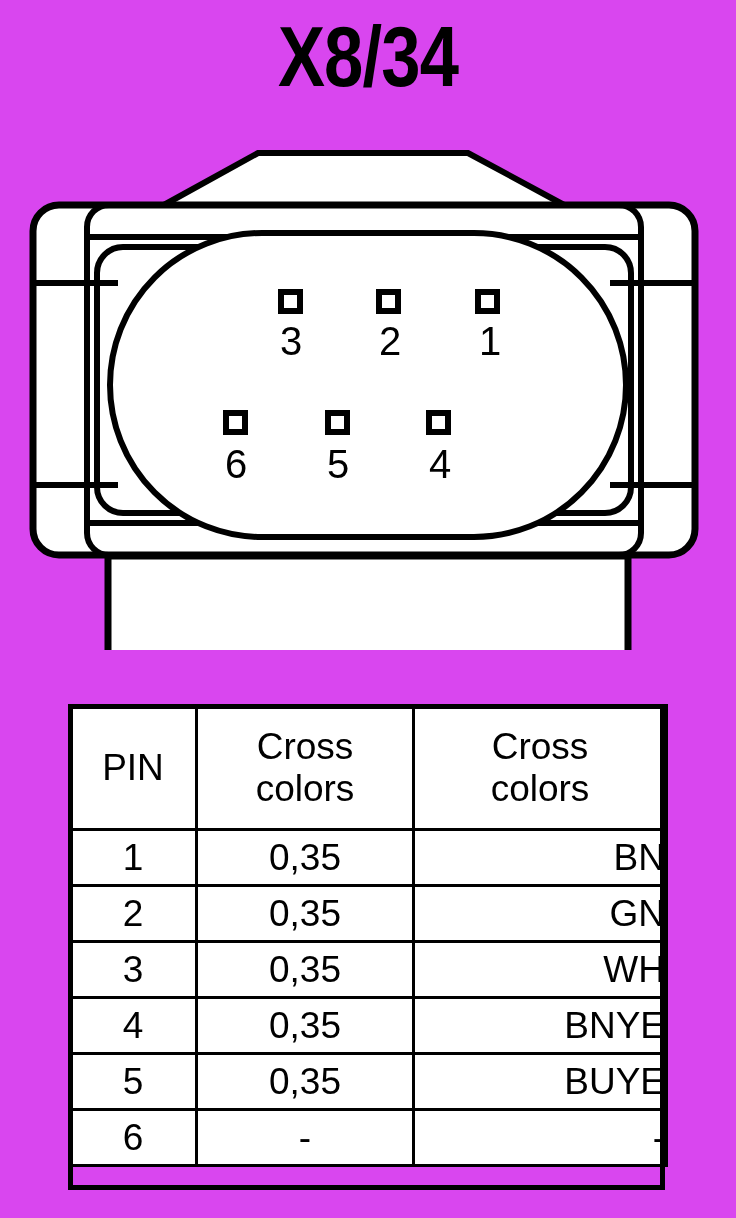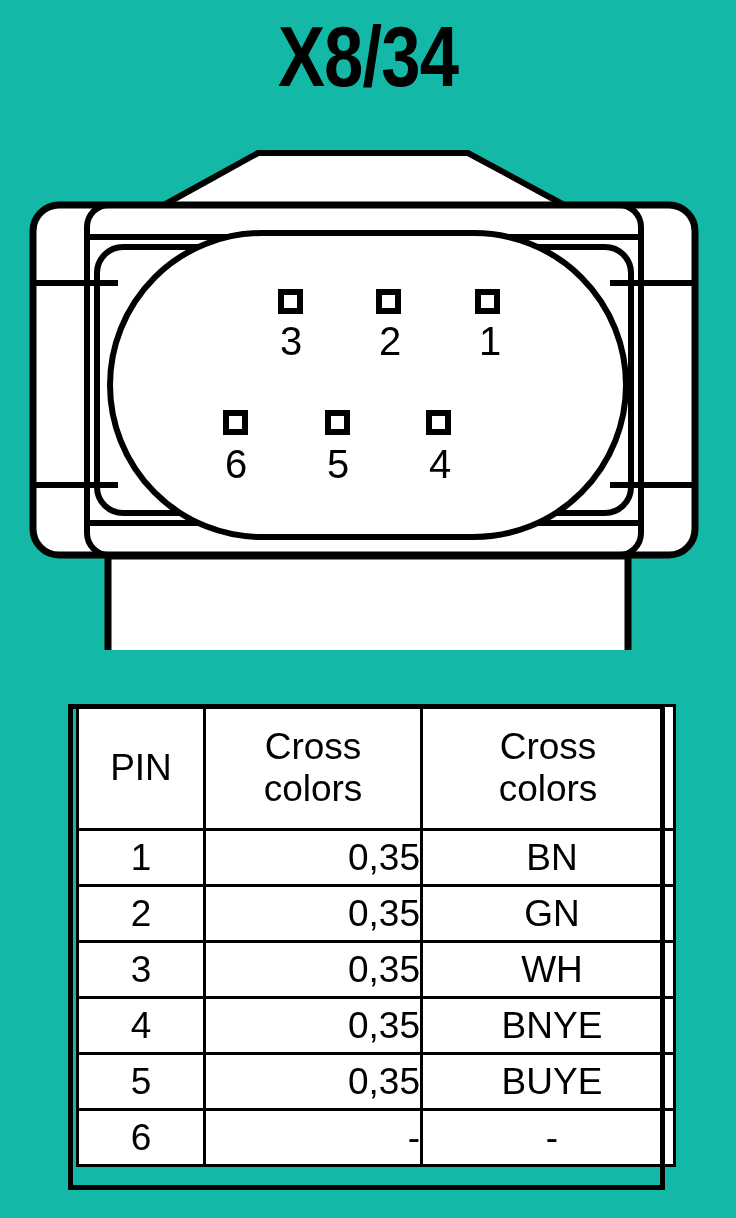--- a/index.html
+++ b/index.html
@@ -9,21 +9,21 @@
     background: #ffffff;
   }
   body {
     font-family: "Liberation Sans", sans-serif;
     color: #000000;
   }
   #page {
     position: relative;
     width: 736px;
     height: 1218px;
-    background: #14b8a6;
+    background: #d946ef;
     overflow: hidden;
   }
 
   
   #title {
     position: absolute;
     left: 0;
     top: 8px;
     width: 736px;
     text-align: center;
@@ -51,21 +51,21 @@
   .pin-num {
     font-family: "Liberation Sans", sans-serif;
     font-size: 40px;
     fill: #000000;
     text-anchor: middle;
   }
 
   
   #pin-table {
     position: absolute;
-    left: 76px;
+    left: 68px;
     top: 704px;
     width: 597px;
     border-collapse: collapse;
     table-layout: fixed;
     background: #ffffff;
   }
   #pin-table td, #pin-table th {
     border: 3px solid #000000;
     font-family: "Liberation Sans", sans-serif;
     font-weight: normal;
@@ -83,22 +83,22 @@
     vertical-align: middle;
     text-align: center;
   }
   #pin-table thead th .hdr-line { display: block; }
 
   #pin-table tbody td {
     height: 53px;
     vertical-align: middle;
   }
   #pin-table tbody td.c-pin   { text-align: center; }
-  #pin-table tbody td.c-cross { text-align: right; padding-left: 0; }
-  #pin-table tbody td.c-color { text-align: center; padding-left: 8px; margin-top: 16px; }
+  #pin-table tbody td.c-cross { text-align: center; padding-left: 0; }
+  #pin-table tbody td.c-color { text-align: right; padding-left: 8px; margin-top: 16px; }
 
   
   #table-frame {
     position: absolute;
     left: 68px;
     top: 704px;
     width: 597px;
     height: 486px;
     border: 5px solid #000000;
     box-sizing: border-box;

